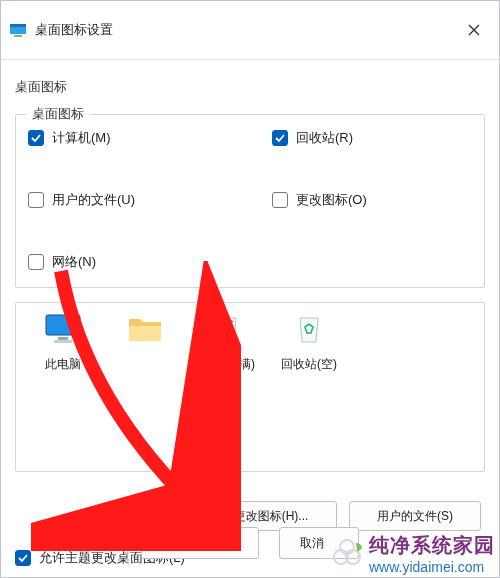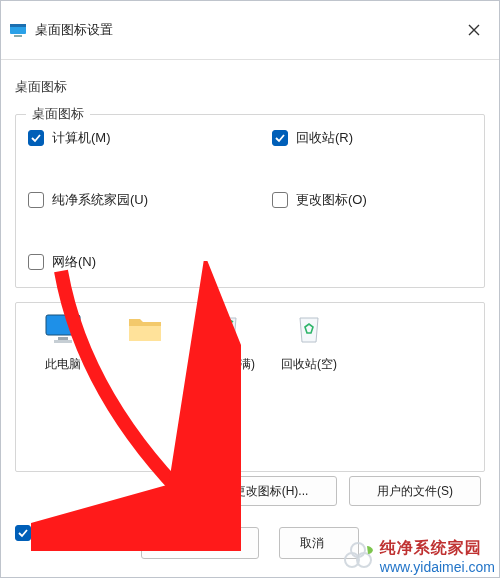--- a/index.html
+++ b/index.html
@@ -17,33 +17,33 @@
   .ck{display:flex;align-items:center;gap:8px;}
   .cb{width:16px;height:16px;border:1px solid #777;border-radius:3px;box-sizing:border-box;display:flex;align-items:center;justify-content:center;background:#fff;}
   .cb.checked{background:#005fb8;border-color:#005fb8;}
   .cb.checked svg{display:block;}
   .cb svg{display:none;width:10px;height:10px;}
   .iconbox{border:1px solid #d6d6d6;border-radius:2px;margin-top:14px;height:170px;padding:10px 6px;box-sizing:border-box;}
   .icons-row{display:flex;gap:0;}
   .icon-item{width:82px;display:flex;flex-direction:column;align-items:center;gap:8px;}
   .icon-item .lbl{font-size:12px;text-align:center;white-space:nowrap;}
   .icon-item svg{width:38px;height:32px;}
-  .btnrow{display:flex;justify-content:flex-end;gap:12px;margin-top:4px;padding-right:4px;}
+  .btnrow{display:flex;justify-content:flex-end;gap:12px;margin-top:29px;padding-right:4px;}
   .wbtn{min-width:110px;height:28px;border:1px solid #c0c0c0;background:#fdfdfd;border-radius:3px;font-size:12px;display:flex;align-items:center;justify-content:center;padding:0 10px;}
   .allow-row{margin-top:18px;}
   .bottom-btns{position:absolute;bottom:18px;left:0;right:0;display:flex;justify-content:center;gap:20px;}
   .bottom-btns .wbtn{min-width:96px;height:30px;}
   .bottom-btns .wbtn.cut{min-width:48px;padding-left:20px;justify-content:flex-start;overflow:hidden;}
 
   
   .arrow{position:absolute;left:30px;top:260px;width:210px;height:290px;pointer-events:none;}
 
   
   .wm{position:absolute;right:4px;bottom:2px;display:flex;align-items:center;gap:4px;opacity:.9;}
-  .wm .l1{font-size:16px;font-weight:700;color:#b91c1c;font-family:Liberation Mono, monospace;letter-spacing:1px;}
+  .wm .l1{font-size:20px;font-weight:700;color:#701a75;font-family:Liberation Mono, monospace;letter-spacing:1px;}
   .wm .l2{font-size:14px;color:#0a65c2;}
   .wm svg{width:34px;height:34px;}
 
   .section-label{font-size:13px;color:#333;margin-top:6px;}
 </style>
 </head>
 <body>
 
 <div class="window">
 
@@ -80,21 +80,21 @@
         <label class="ck">
           <span class="cb checked">
               <svg viewBox="0 0 10 10">
                 <path d="M1 5 L4 8 L9 2" stroke="#fff" stroke-width="1.8" fill="none"></path>
               </svg>
             </span>
           <span>回收站(R)</span>
         </label>
         <label class="ck">
           <span class="cb"></span>
-          <span>纯净系统家园(U)</span>
+          <span>用户的文件(U)</span>
         </label>
         <label class="ck">
           <span class="cb"></span>
           <span>更改图标(O)</span>
         </label>
         <label class="ck">
           <span class="cb"></span>
           <span>网络(N)</span>
         </label>
       </div>

